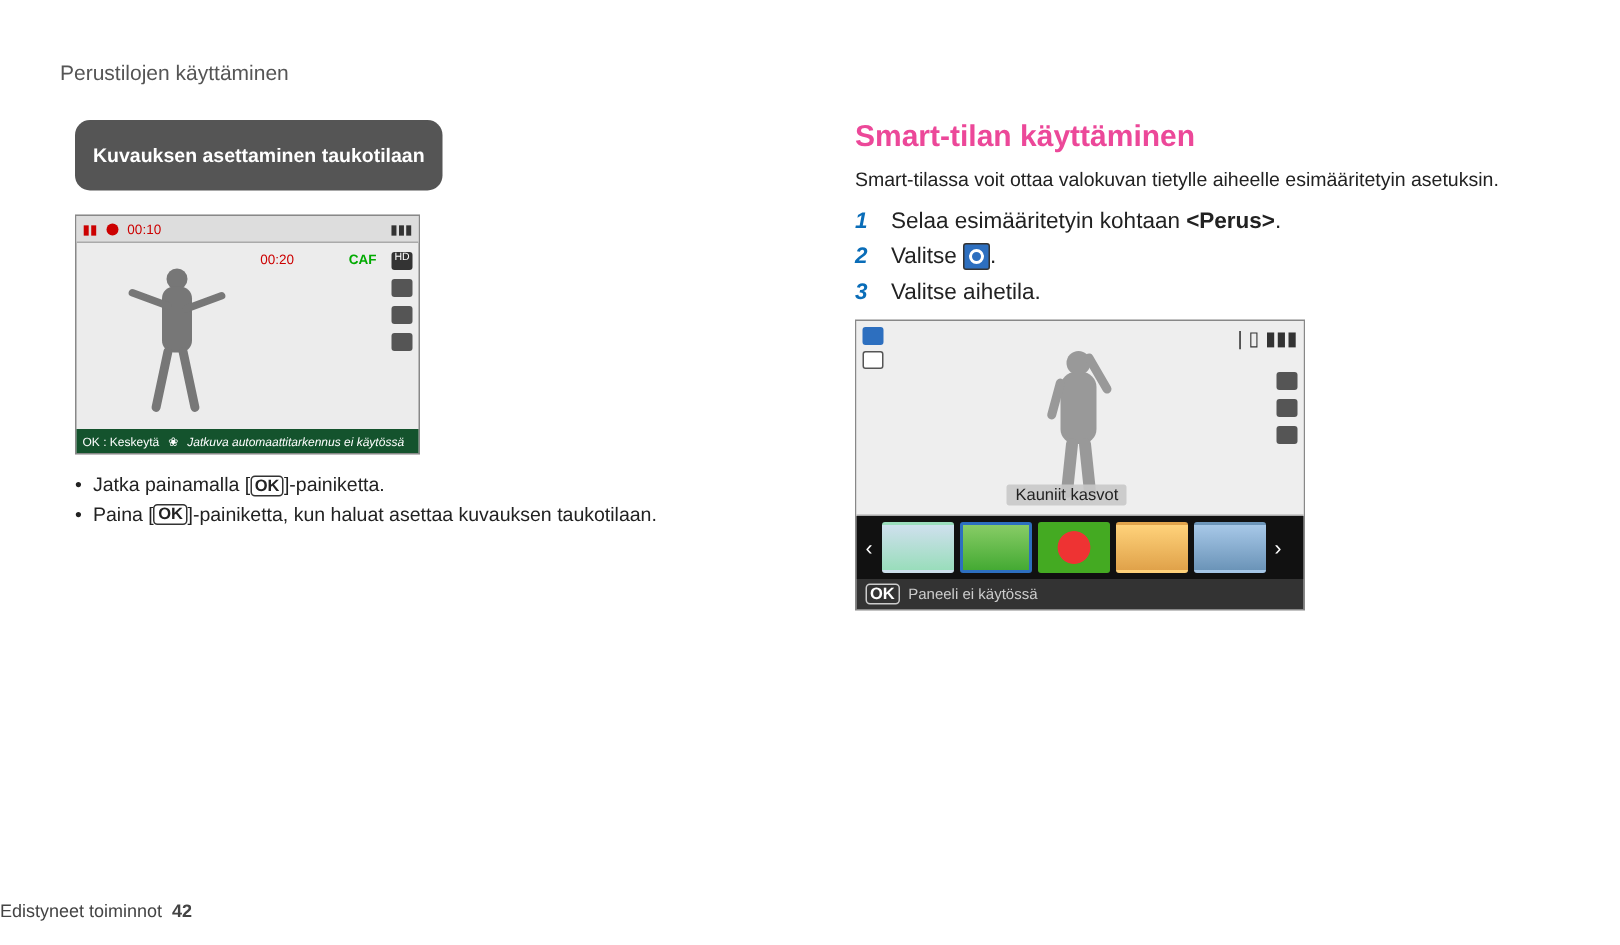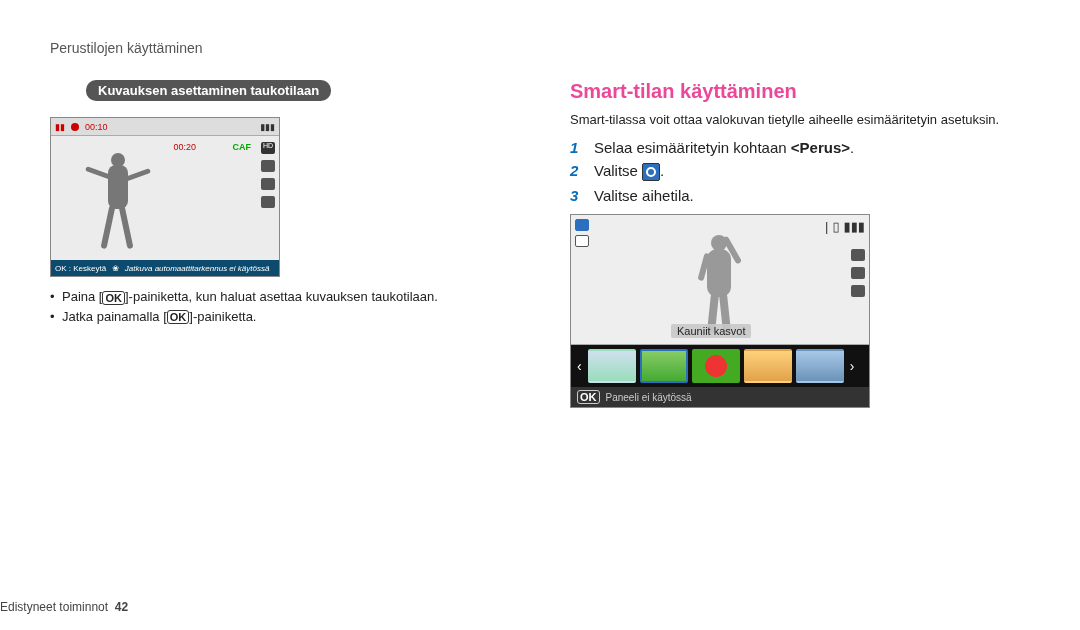--- a/index.html
+++ b/index.html
@@ -8,43 +8,42 @@
     width: 1080px;
     height: 630px;
     background: #fff;
     color: #222;
     font-size: 13px;
     position: relative;
   }
   .page-header {
     position: absolute;
     top: 40px;
-    left: 50px;
+    left: 40px;
     font-size: 14px;
     color: #555;
   }
   .columns {
     position: absolute;
     top: 80px;
     left: 50px;
     right: 50px;
     display: flex;
     gap: 60px;
   }
   .col { flex: 1; }
   .pill {
     display: inline-block;
     background: #555;
     color: #fff;
     border-radius: 10px;
-    padding: 3px 12px;
+    padding: 16px 12px;
     font-size: 13px;
     font-weight: bold;
     margin-bottom: 8px;
-    margin-left: 36px;
   }
   .body-text { line-height: 1.4; margin-bottom: 8px; }
   .screenshot {
     width: 230px;
     height: 160px;
     background: #ececec;
     border: 1px solid #888;
     position: relative;
     margin: 8px 0 10px 0;
   }
@@ -65,21 +64,21 @@
     position: absolute; left: 40px; top: 35px; width: 60px; height: 100px;
   }
   .sil1-head { width: 14px; height: 14px; background: #777; border-radius: 50%; position: absolute; left: 20px; top: 0; }
   .sil1-body { width: 20px; height: 44px; background: #777; border-radius: 8px; position: absolute; left: 17px; top: 12px; }
   .sil1-arm1 { width: 30px; height: 5px; background: #777; border-radius: 3px; position: absolute; left: -6px; top: 18px; transform: rotate(20deg);}
   .sil1-arm2 { width: 30px; height: 5px; background: #777; border-radius: 3px; position: absolute; left: 30px; top: 20px; transform: rotate(-20deg);}
   .sil1-leg1 { width: 6px; height: 44px; background: #777; border-radius: 3px; position: absolute; left: 14px; top: 52px; transform: rotate(12deg);}
   .sil1-leg2 { width: 6px; height: 44px; background: #777; border-radius: 3px; position: absolute; left: 32px; top: 52px; transform: rotate(-12deg);}
   .ss-botbar {
     position: absolute; bottom: 0; left: 0; right: 0; height: 16px;
-    background: #0c4a6e; color: #fff; font-size: 8px; padding: 4px 4px;
+    background: #14532d; color: #fff; font-size: 8px; padding: 4px 4px;
     display: flex; align-items: center; gap: 6px;
   }
   .bullets { list-style: none; margin-top: 6px; }
   .bullets li { position: relative; padding-left: 12px; line-height: 1.5; }
   .bullets li::before { content: "•"; position: absolute; left: 0; }
   .ok-chip {
     display: inline-block; font-weight: bold; font-size: 11px;
     border: 1px solid #333; border-radius: 3px; padding: 0 2px;
     background: #fff; line-height: 12px; vertical-align: middle;
   }
@@ -177,24 +176,24 @@
       </div>
       <div class="ss-botbar">
         <span>OK : Keskeytä</span>
         <span>❀</span>
         <span style="font-style:italic;text-align:right;">Jatkuva automaattitarkennus ei käytössä</span>
       </div>
     </div>
 
     <ul class="bullets">
       <li>
-        <span>Paina [</span><span class="ok-chip">OK</span><span>]-painiketta, kun haluat asettaa kuvauksen taukotilaan.</span>
+        <span>Jatka painamalla [</span><span class="ok-chip">OK</span><span>]-painiketta.</span>
       </li>
       <li>
-        <span>Jatka painamalla [</span><span class="ok-chip">OK</span><span>]-painiketta.</span>
+        <span>Paina [</span><span class="ok-chip">OK</span><span>]-painiketta, kun haluat asettaa kuvauksen taukotilaan.</span>
       </li>
     </ul>
   </div>
 
   <div class="col">
     <div class="blue-heading">Smart-tilan käyttäminen</div>
     <div class="body-text">Smart-tilassa voit ottaa valokuvan tietylle aiheelle esimääritetyin asetuksin.</div>
 
     <div class="steps">
       <div class="step-row">

